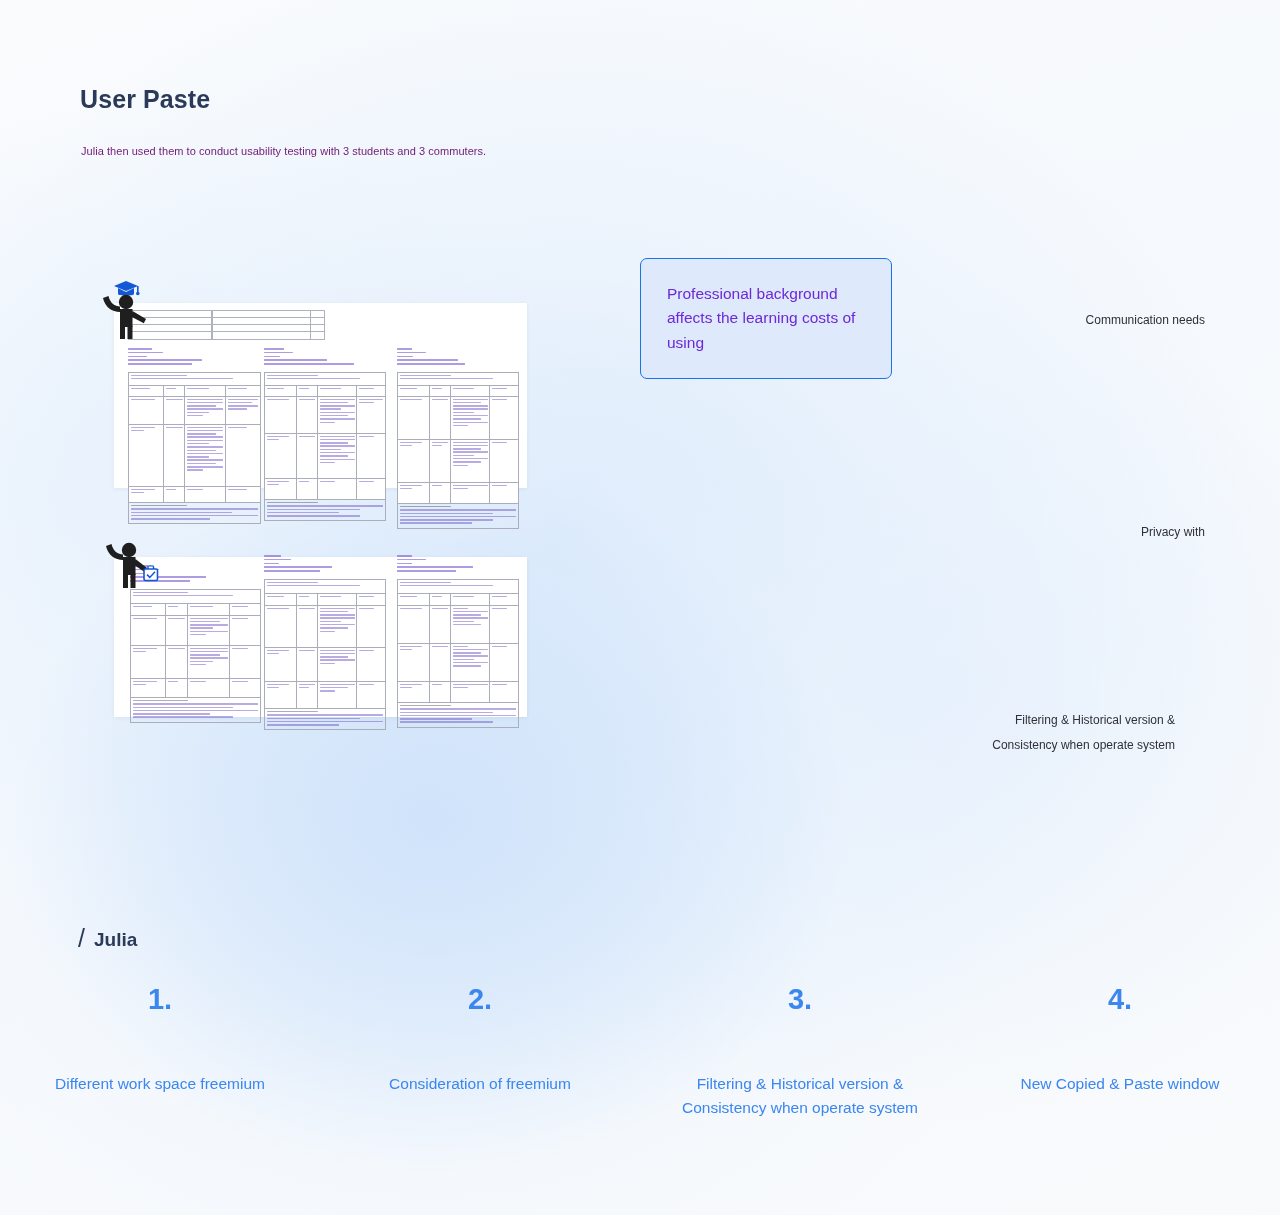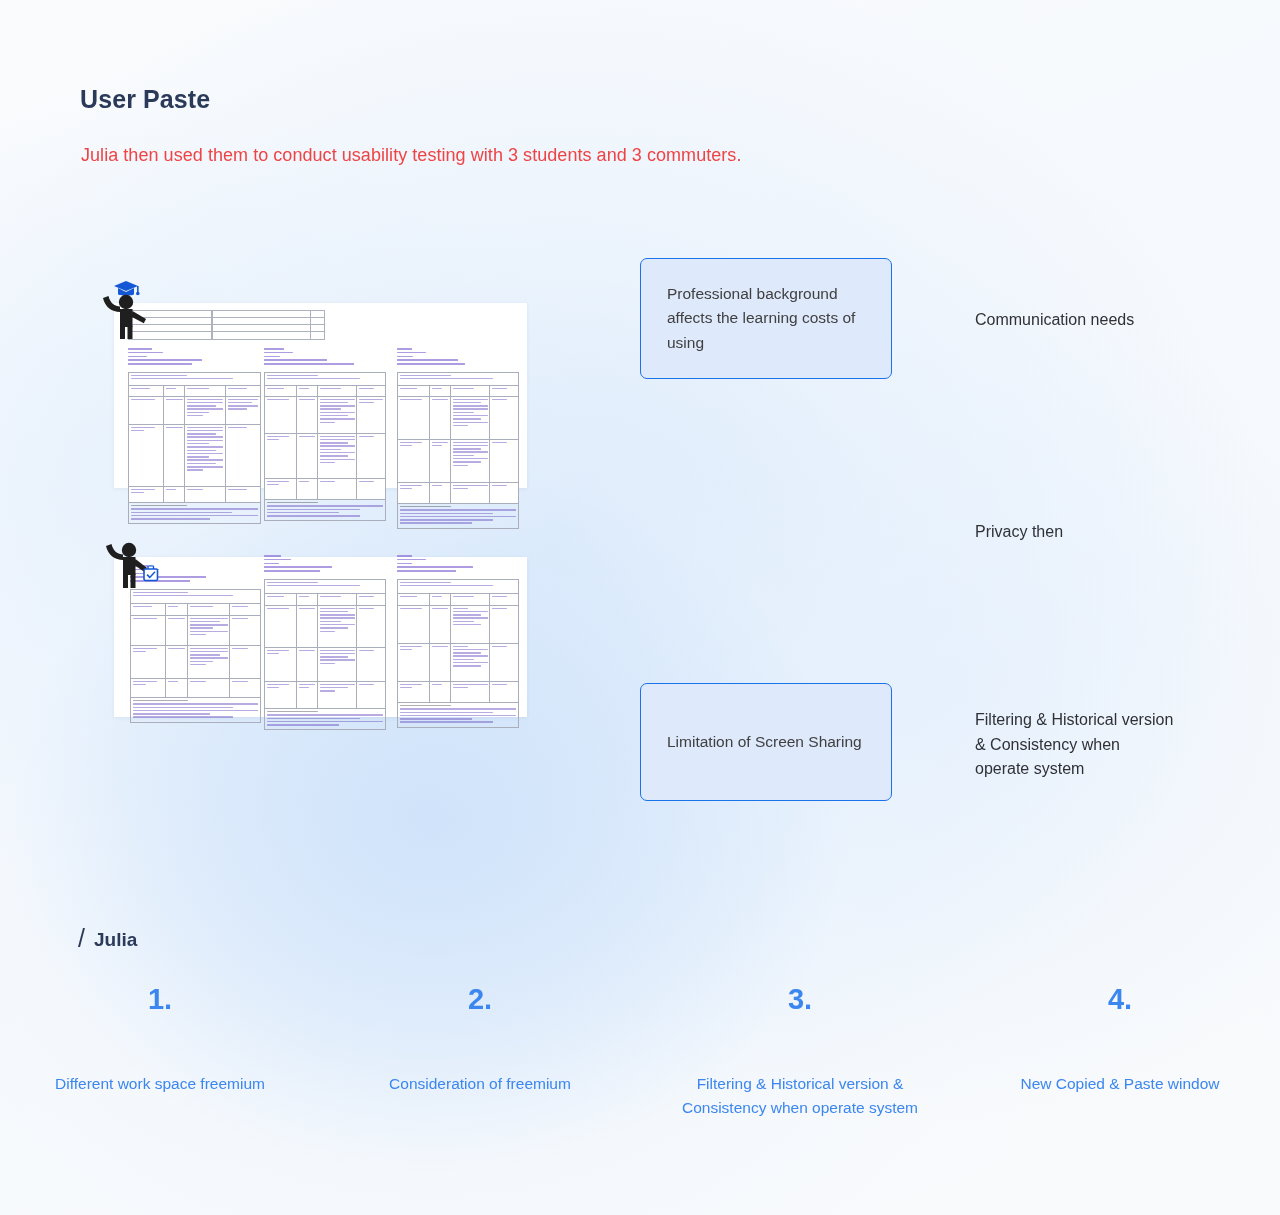--- a/index.html
+++ b/index.html
@@ -36,22 +36,22 @@
     position: absolute;
     left: 80px; top: 85px;
     font-size: 25px;
     font-weight: bold;
     color: #2b3a59;
     letter-spacing: .1px;
   }
   .page-subtitle {
     position: absolute;
     left: 81px; top: 145px;
-    font-size: 18px;
-    color: #ef4444;
+    font-size: 11px;
+    color: #701a75;
     letter-spacing: .05px;
   }
 
   
   .doc-group { position: absolute; }
   .doc-group .doc-canvas {
     position: absolute;
     background: #ffffff;
     box-shadow: 0 1px 4px rgba(40,70,120,.07);
   }
@@ -109,28 +109,29 @@
     background: #dee9fb;
     border: 1.4px solid #1a73e8;
     border-radius: 7px;
     display: flex;
     align-items: center;
   }
   .insight-box .insight-text {
     padding: 0 26px;
     font-size: 15.5px;
     line-height: 24.5px;
-    color: #404040;
+    color: #6d28d9;
   }
 
   .need-label {
     position: absolute;
-    font-size: 16px;
+    font-size: 12px;
     line-height: 24.5px;
     color: #2f3136;
+    text-align: right;
   }
 
   
   .next-head {
     position: absolute;
     left: 78px; top: 923px;
     display: flex;
     align-items: baseline;
     gap: 9px;
   }
@@ -861,25 +862,22 @@
           <div class="tline sh3"></div>
       </div>
     </div>
   </div>
 
   <div class="insight-box" style="left:640px; top:258px; height:121px;">
     <div class="insight-text">Professional background affects the learning costs of using</div>
   </div>
   <div class="need-label" style="left:975px; top:308px; width:230px;">Communication needs</div>
 
-  <div class="need-label" style="left:975px; top:520px; width:230px;">Privacy then</div>
-
-  <div class="insight-box" style="left:640px; top:683px; height:118px;">
-    <div class="insight-text">Limitation of Screen Sharing</div>
-  </div>
+  <div class="need-label" style="left:975px; top:520px; width:230px;">Privacy with</div>
+
   <div class="need-label" style="left:975px; top:708px; width:200px;">Filtering &amp; Historical version &amp; Consistency when operate system</div>
 
   <div class="next-head">
     <span class="next-slash">/</span>
     <span class="next-label">Julia</span>
   </div>
 
   <div class="next-grid">
     <div class="next-col">
       <div class="next-num">1.</div>

